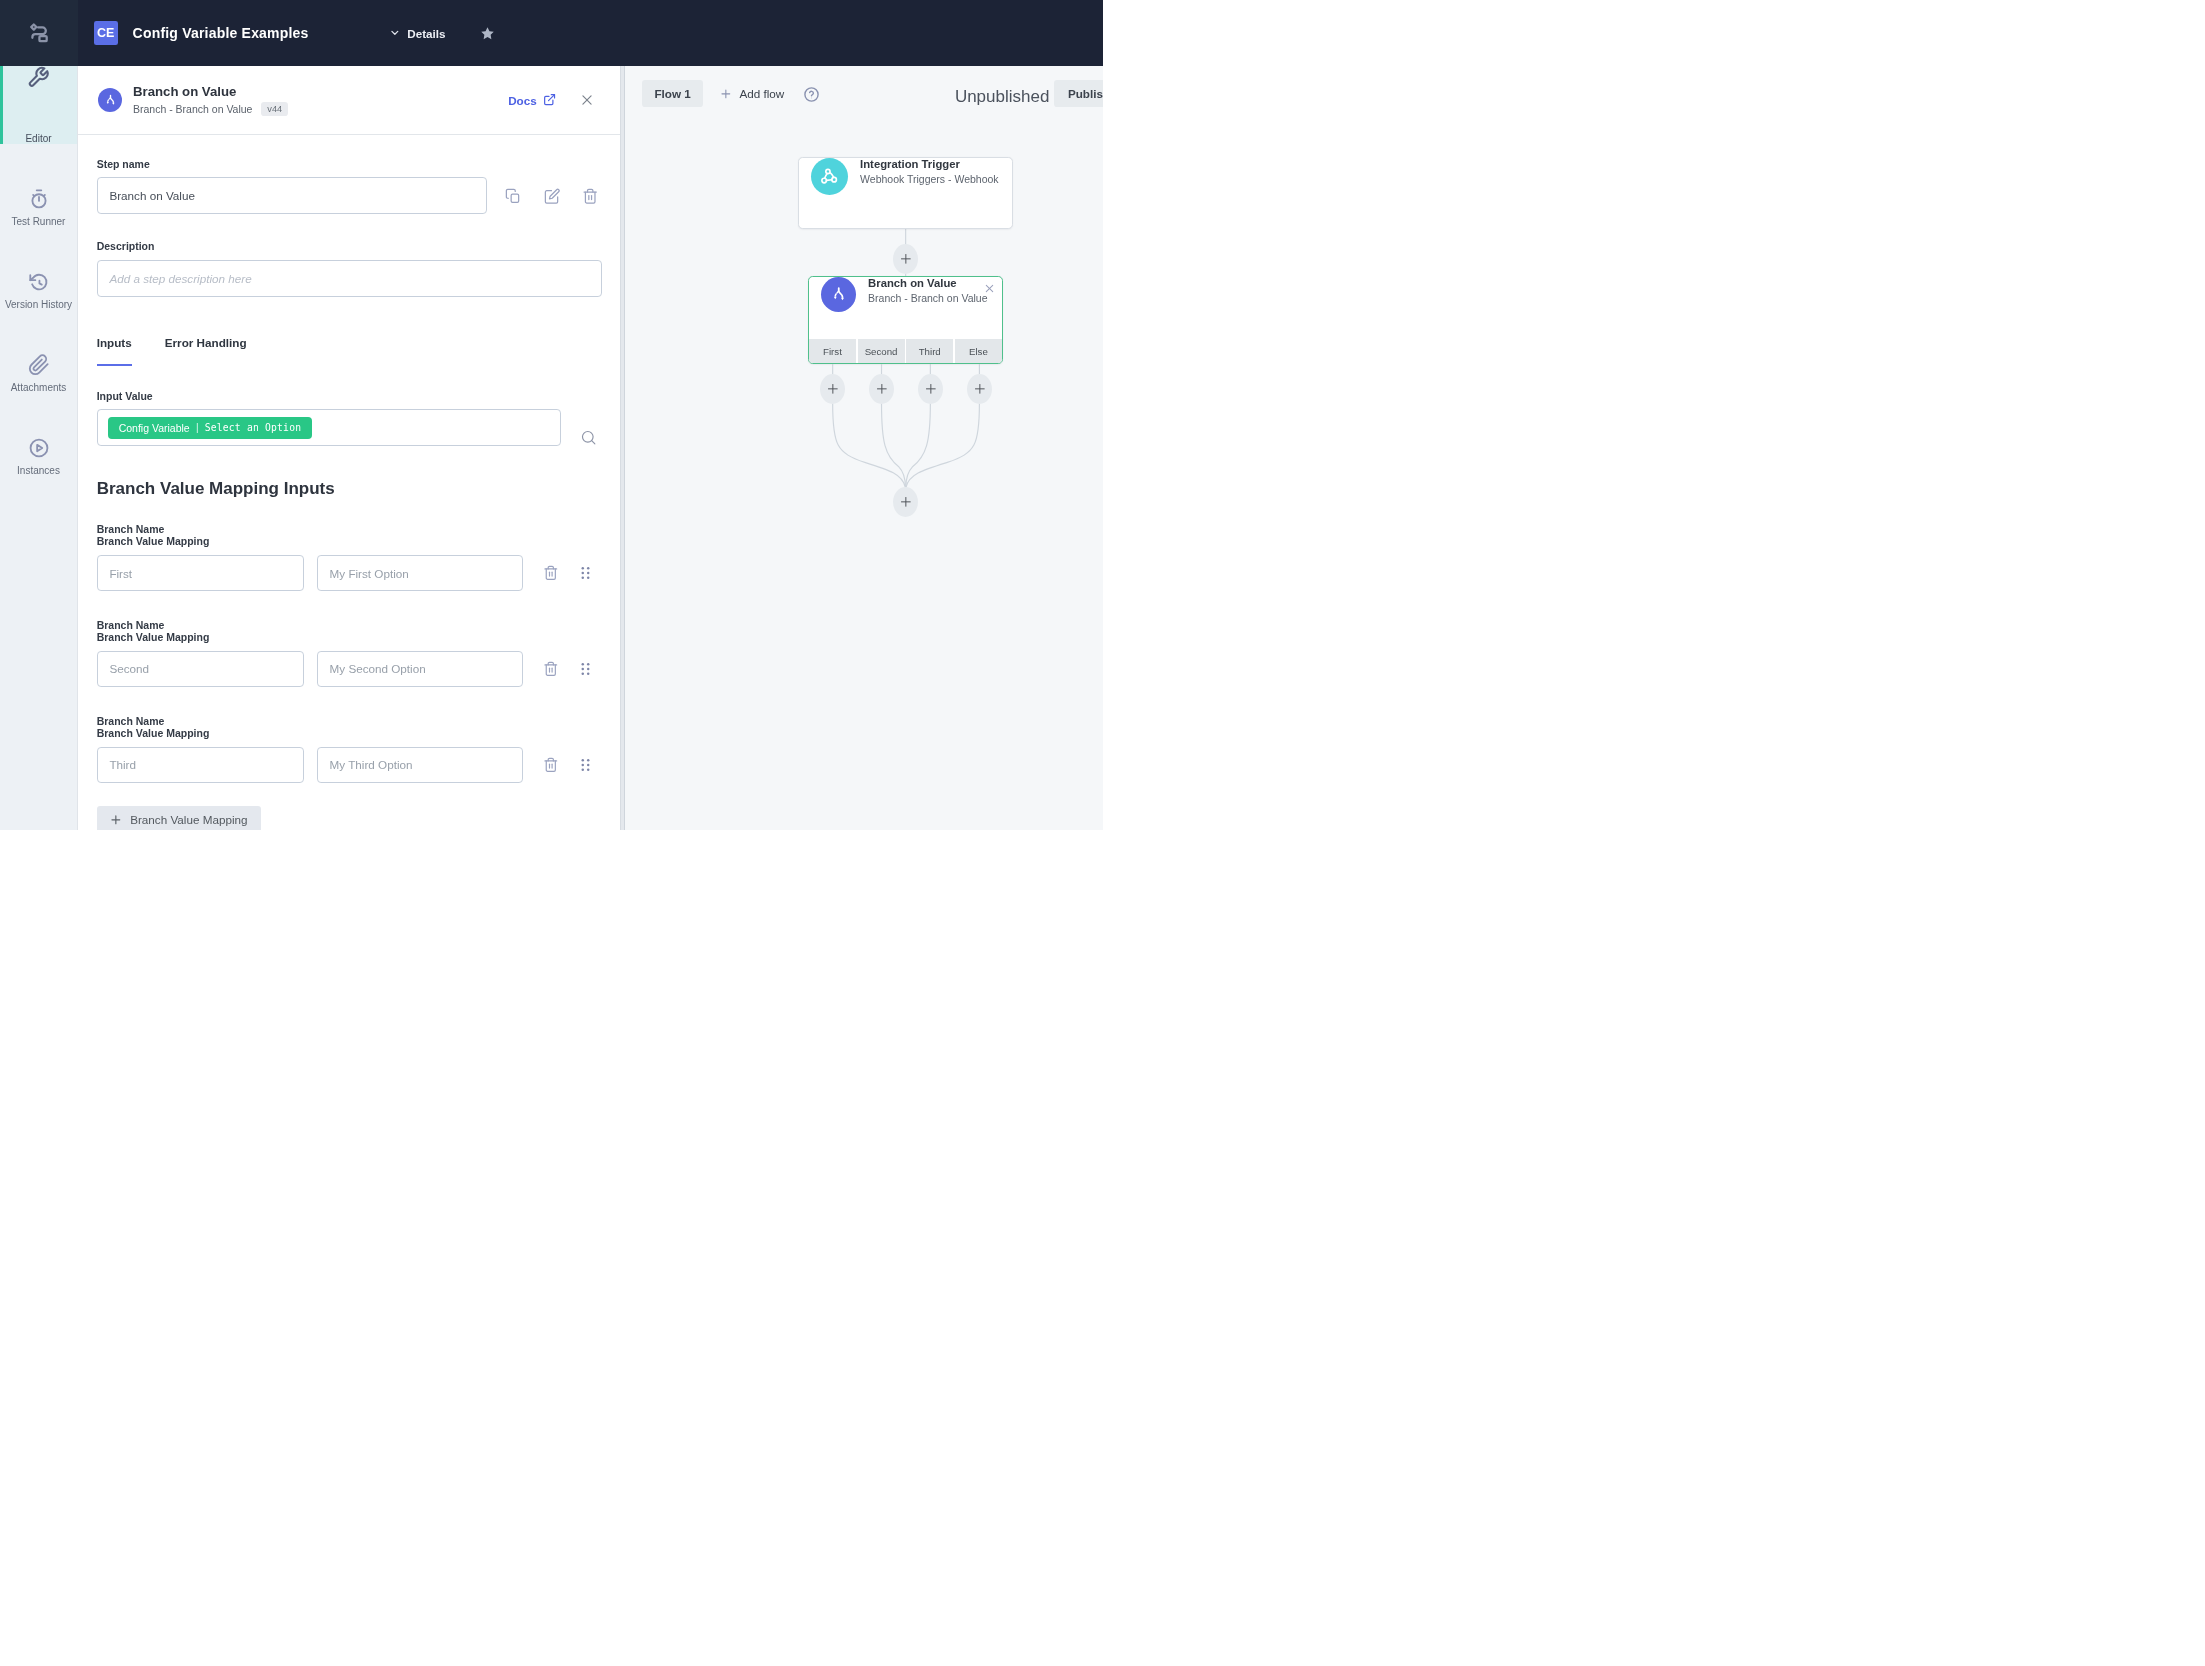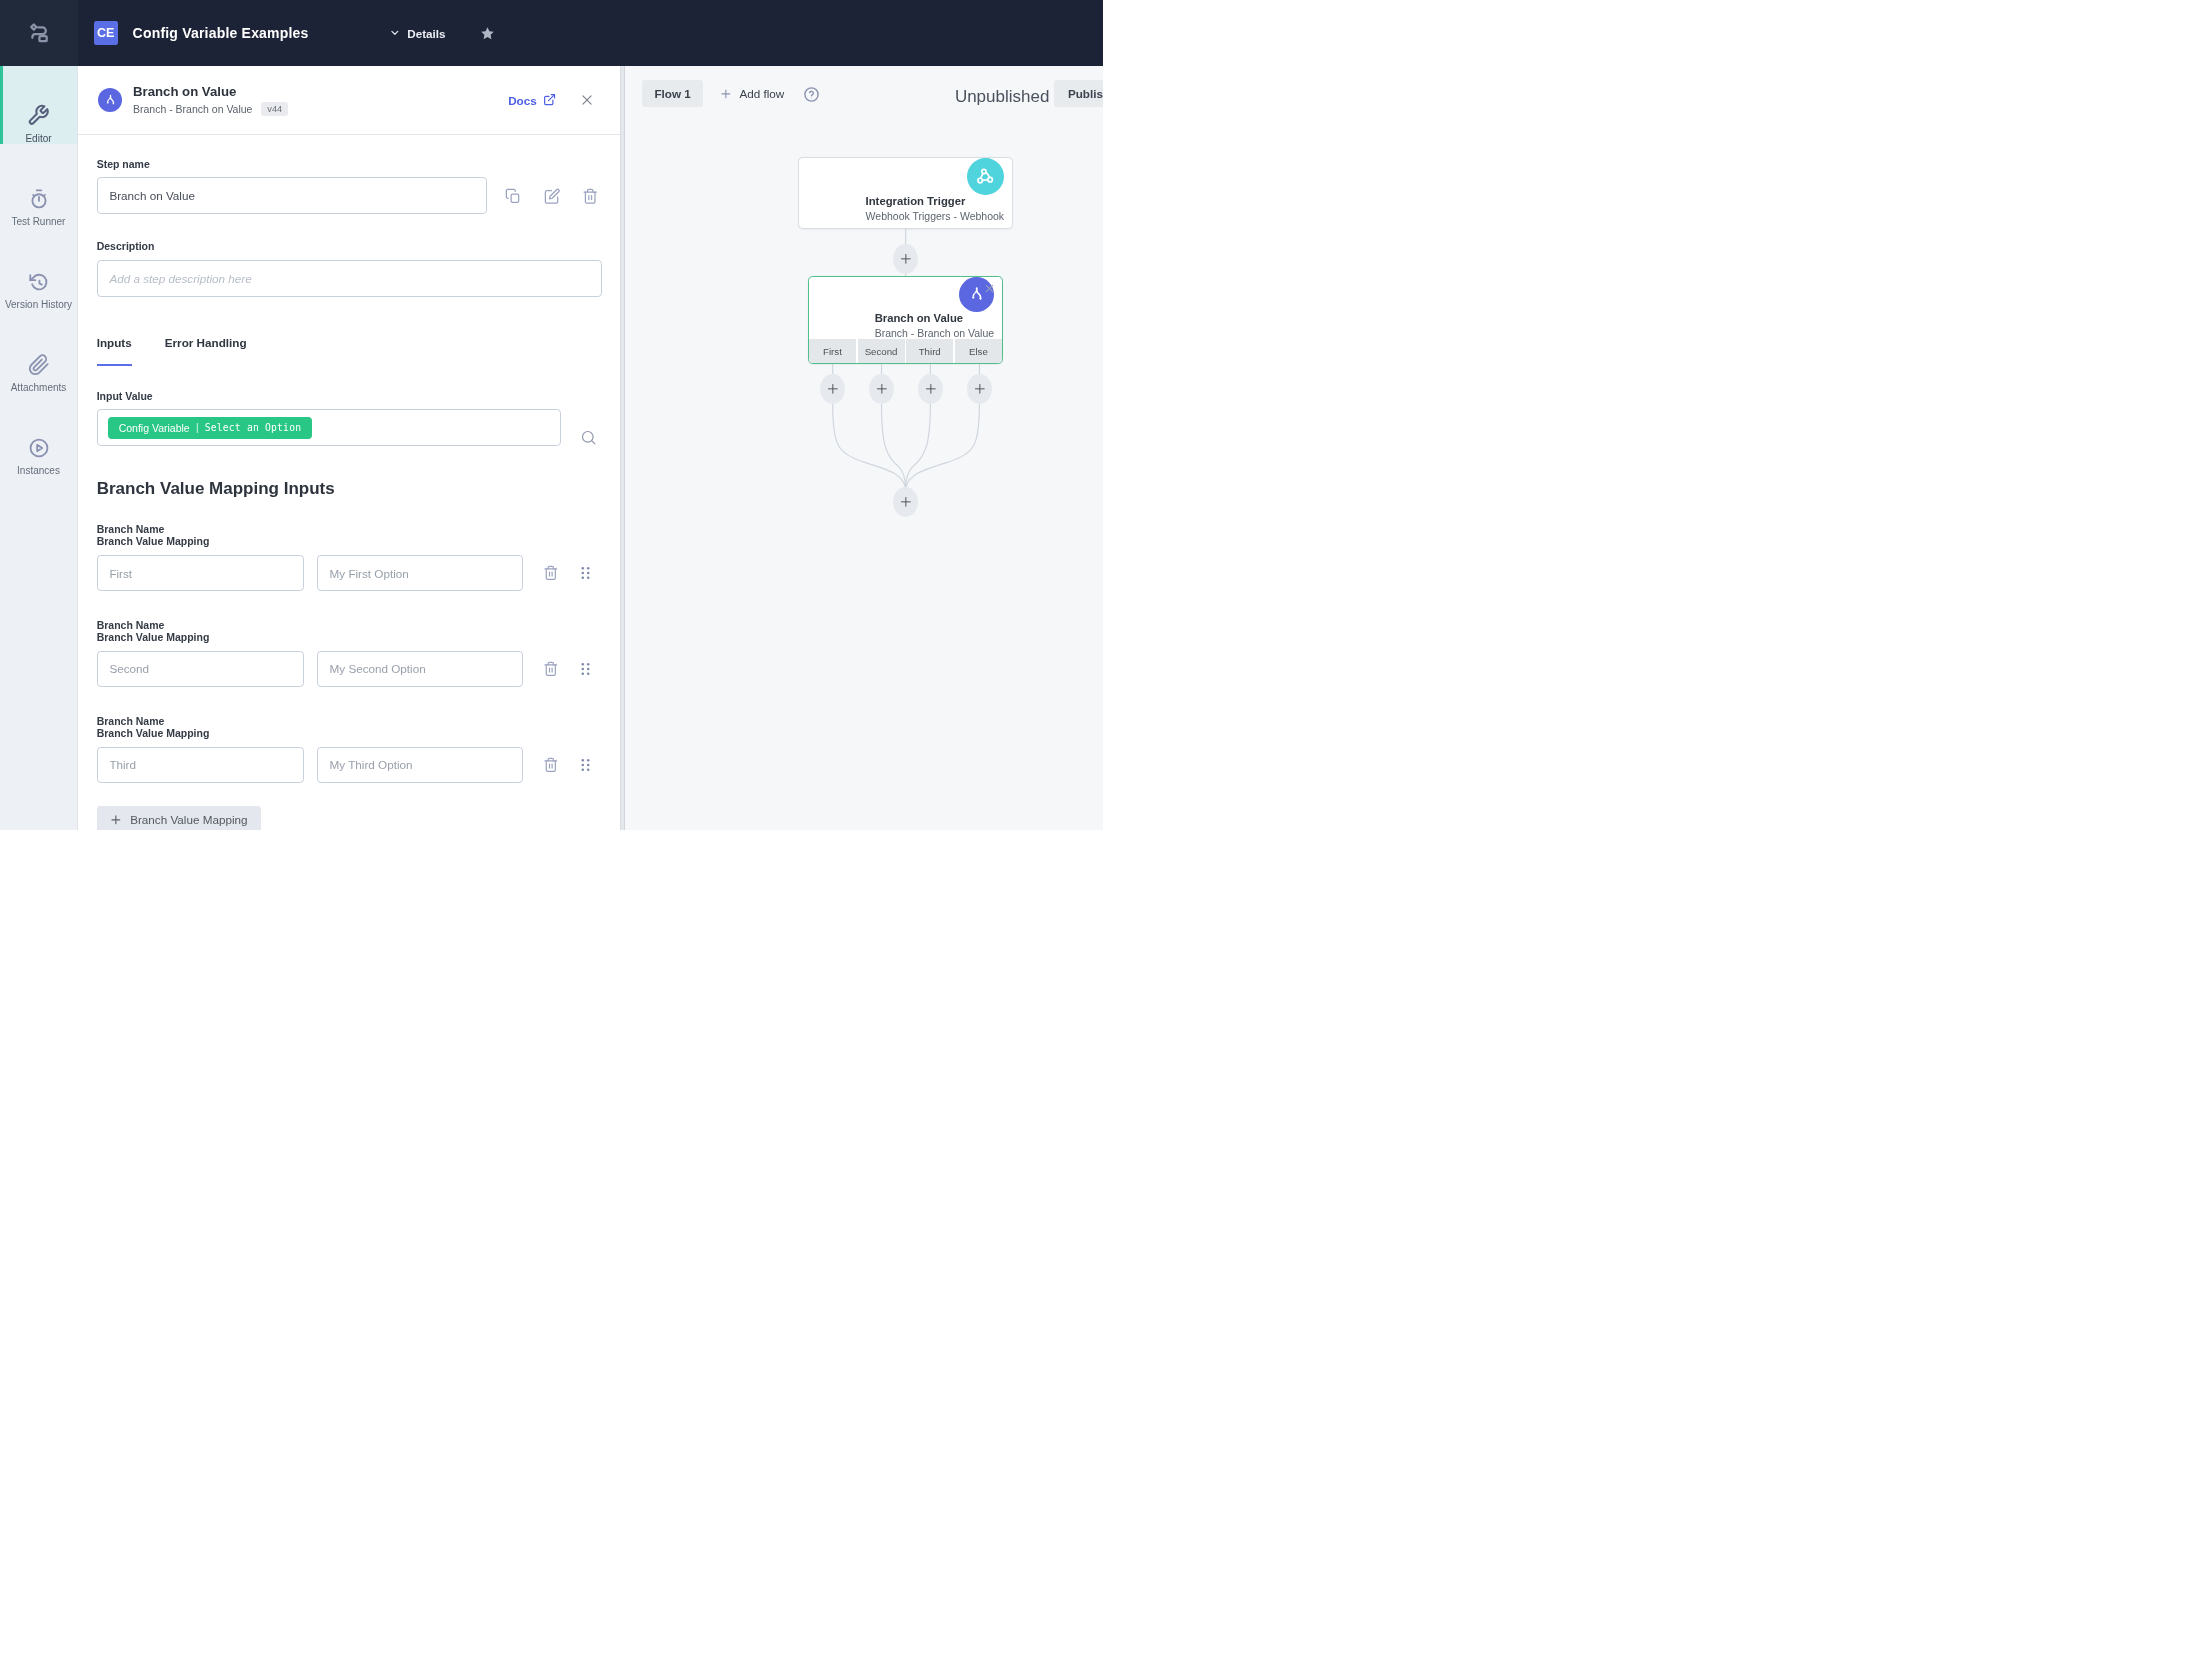--- a/index.html
+++ b/index.html
@@ -20,21 +20,21 @@
   .details-btn svg { color:#dfe3ec; }
   .star-btn { margin-left:34px; cursor:pointer; }
 
   
   .body-row { display:flex; height:764px; }
 
   
   .sidebar { width:78px; background:#edf1f5; border-right:0.8px solid #e0e4e9; display:flex; flex-direction:column; align-items:stretch; }
   .side-item { position:relative; display:flex; flex-direction:column; align-items:center; color:#8b92b1; cursor:pointer; }
   .side-item .lbl { font-size:10px; color:#646c7a; margin-top:5.5px; text-align:center; line-height:1.15; padding:0 3.1px; }
-  .side-item.active { background:#ddeef1; height:78px; justify-content:flex-end; }
+  .side-item.active { background:#ddeef1; height:78px; justify-content:space-between; }
   .side-item.active::before { content:""; position:absolute; left:0; top:0; bottom:0; width:3.1px; background:#2fc39c; }
   .side-item.active { color:#545e7b; }
   .side-item.active .lbl { color:#454d5c; }
   .side-item.plain { margin-top:44px; }
   .side-item.plain:first-of-type { margin-top:35px; }
 
   
   .panel { width:543px; background:#fff; border-right:0.8px solid #d7dce2; overflow:hidden; }
   .panel-header { height:69px; border-bottom:0.8px solid #e2e6ea; display:flex; align-items:center; padding:0 26.5px 0 20px; }
   .step-circle { width:24px; height:24px; border-radius:50%; background:#5a67e0; display:flex; align-items:center; justify-content:center; flex:none; }
@@ -105,21 +105,21 @@
   .help-btn { position:absolute; left:178px; top:19.5px; color:#8a92b0; cursor:pointer; }
   .status-text { position:absolute; left:330px; top:21px; font-size:17px; color:#4b525d; white-space:nowrap; }
   .publish-btn { position:absolute; left:429px; top:14px; height:27px; padding:0 14px; background:#e7ebee; border-radius:3.1px;
                  display:flex; align-items:center; font-size:11.7px; font-weight:bold; color:#3c434d; cursor:pointer; white-space:nowrap; }
 
   .wires { position:absolute; left:0; top:0; }
 
   .node { position:absolute; background:#fff; border:0.8px solid #d9dee4; border-radius:4.7px; box-shadow:0 0.8px 1.6px rgba(16,24,40,.05); }
   .node.trigger { left:173px; top:91px; width:215px; height:72px; cursor:pointer; }
   .node.branch { left:183px; top:210px; width:195px; height:88px; border:1.2px solid #4fc08c; overflow:hidden; cursor:pointer; }
-  .node-inner { display:flex; align-items:flex-end; padding:0 7.8px 0 12.5px;flex-direction:column; }
+  .node-inner { display:flex; align-items:flex-start; padding:0 7.8px 0 12.5px; }
   .trigger .node-inner { height:70px; }
   .branch .node-inner { height:62px; }
   .n-circle { border-radius:50%; display:flex; align-items:center; justify-content:center; flex:none; }
   .trigger .n-circle { width:37px; height:37px; background:#4fd3dc; }
   .branch .n-circle { width:35px; height:35px; background:#5a67e0; }
   .n-text { margin-left:11.7px; }
   .n-title { font-size:11.3px; font-weight:bold; color:#31373f; }
   .n-sub { font-size:10.5px; color:#5d646e; margin-top:3.1px; white-space:nowrap; }
   .node-x { position:absolute; top:6.2px; right:7px; color:#9aa0bb; cursor:pointer; }
   .branch-tabs { position:absolute; left:0; right:0; bottom:0; height:24px; display:flex; gap:1.6px; }

